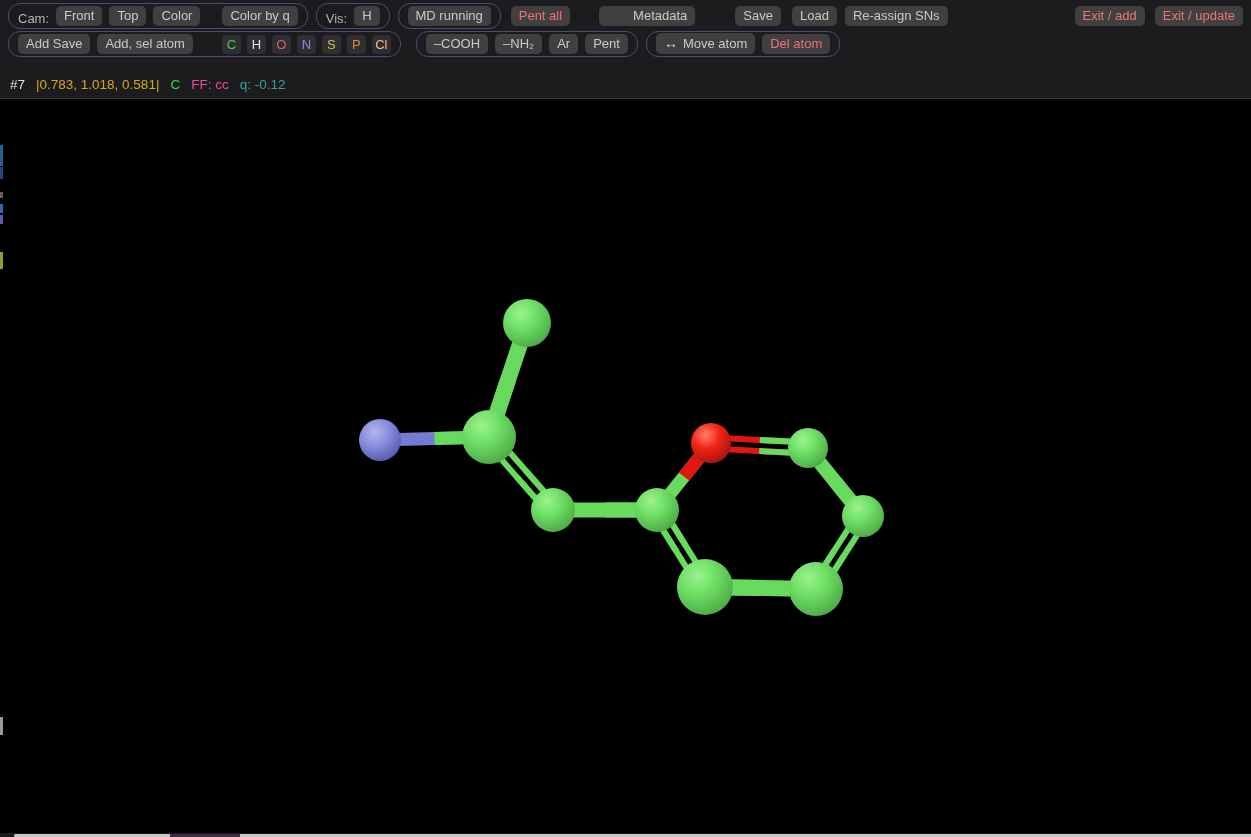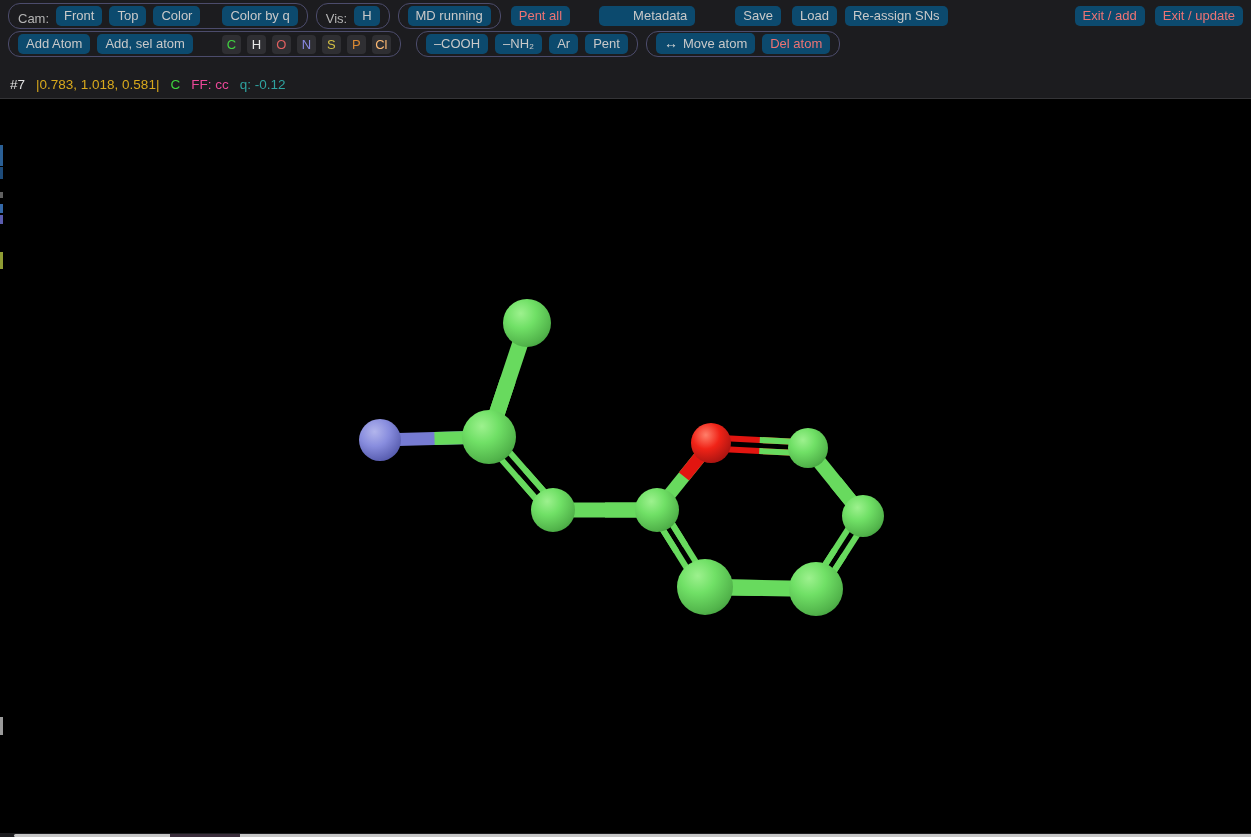--- a/index.html
+++ b/index.html
@@ -7,21 +7,21 @@
   body { font-family:"Liberation Sans", sans-serif; }
   .app { position:relative; width:1251px; height:837px; background:#1c1c1f; overflow:hidden; }
 
   
   .toolbar { padding:2px 8px 0 8px; height:56px; }
   .row { display:flex; align-items:center; }
   .row1 { height:28px; }
   .row2 { height:27px; }
   .group { display:flex; align-items:flex-end; gap:7px; border:1px solid #4c4c6c; border-radius:12px; padding:2px 9px; height:26px; }
   .lbl { color:#b4b4b4; font-size:13px; white-space:nowrap; }
-  .btn { background:#0c4a6e; color:#c9c9c9; font-size:13px; line-height:16px; padding:2px 8px; border-radius:5px; white-space:nowrap; cursor:default; }
+  .btn { background:#404040; color:#c9c9c9; font-size:13px; line-height:16px; padding:2px 8px; border-radius:5px; white-space:nowrap; cursor:default; }
   .btn.red { color:#ee7373; }
   .arrow { font-size:8px; margin-left:7px; color:#c9c9c9; }
   .elem-btn { min-width:19px; height:19px; padding:0 3px; background:#2f2f33; border-radius:4px; display:flex; align-items:center; justify-content:center; font-size:13px; }
   .elems { display:flex; gap:6px; margin-left:22px; }
   .ml8{margin-left:8px;} .ml10{margin-left:10px;} .ml11{margin-left:11px;} .ml15{margin-left:15px;} .ml29{margin-left:29px;padding-left:34px;} .ml40{margin-left:40px;}
   .mlauto{margin-left:auto;}
   .move-ic { font-size:14px; margin-right:5px; color:#d6d6d6; }
 
   
   .statusbar { height:43px; display:flex; align-items:center; padding:14px 0 0 10px; gap:11px;
@@ -66,21 +66,21 @@
       <div class="btn ml40">Save</div>
       <div class="btn ml11">Load</div>
       <div class="btn ml8">Re-assign SNs</div>
       <div class="btn red mlauto">Exit / add</div>
       <div class="btn red ml10">Exit / update</div>
 
     </div>
 
     <div class="row row2">
       <div class="group">
-        <div class="btn">Add Atom</div>
+        <div class="btn">Add Save</div>
         <div class="btn">Add, sel atom</div>
         <div class="elems">
             <div class="elem-btn" style="color: rgb(65, 211, 65);">C</div>
             <div class="elem-btn" style="color: rgb(232, 232, 232);">H</div>
             <div class="elem-btn" style="color: rgb(224, 96, 96);">O</div>
             <div class="elem-btn" style="color: rgb(138, 138, 228);">N</div>
             <div class="elem-btn" style="color: rgb(210, 191, 68);">S</div>
             <div class="elem-btn" style="color: rgb(221, 138, 51);">P</div>
             <div class="elem-btn" style="color: #fdba74;">Cl</div>
           </div>

